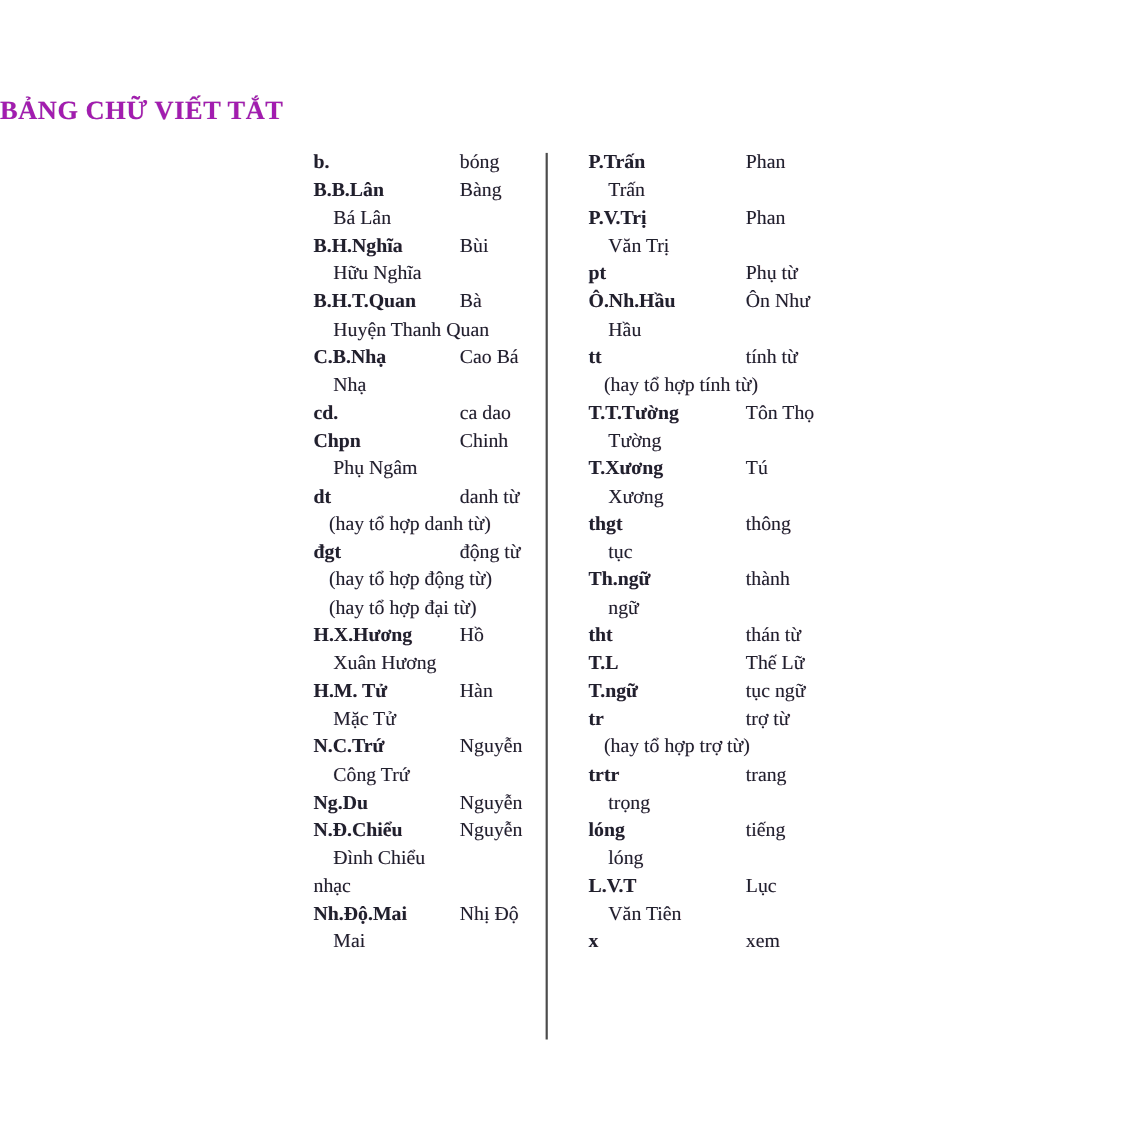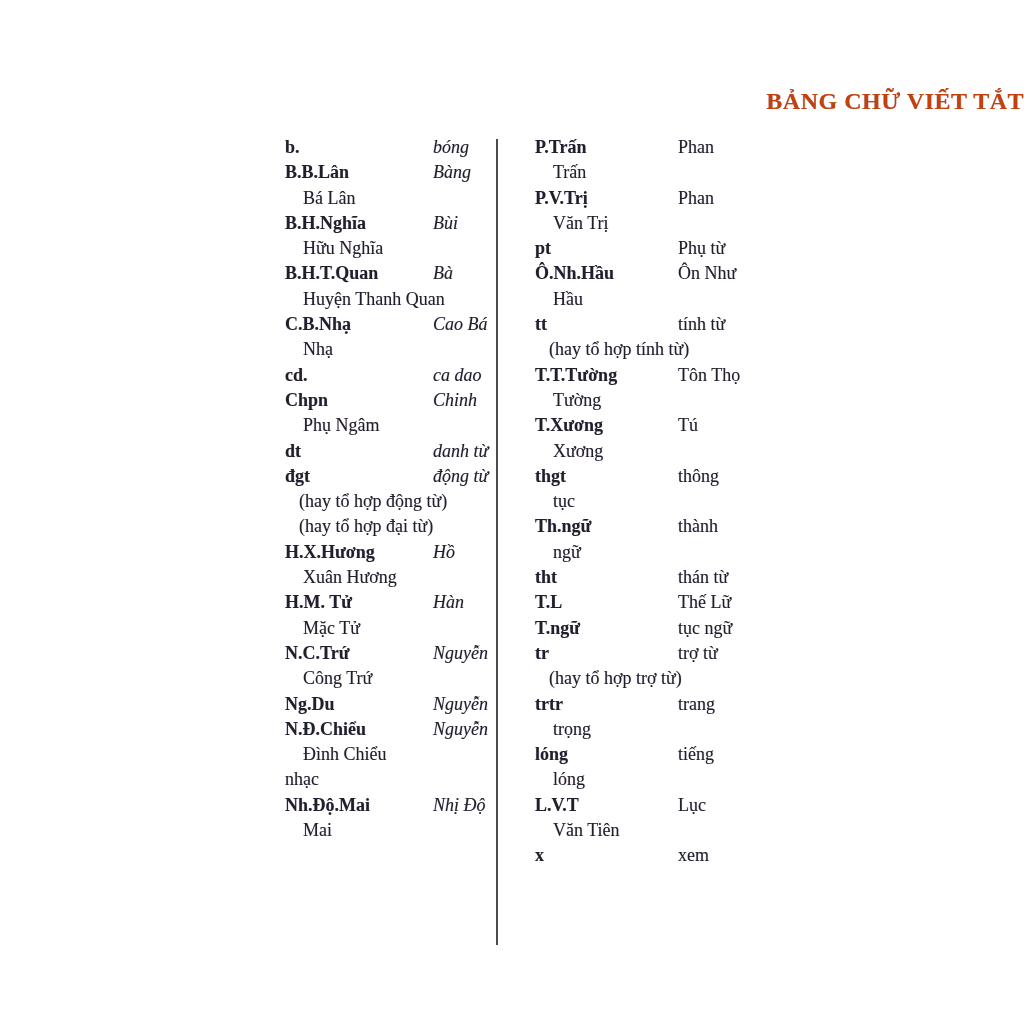--- a/index.html
+++ b/index.html
@@ -8,25 +8,25 @@
     width:1024px;height:1024px;
     background:#ffffff;
     font-family:"Liberation Serif","DejaVu Serif",serif;
     color:#20202c;
     overflow:hidden;
   }
   .title{
     position:absolute;
     top:88px;left:0;width:100%;
     margin:0;
-    text-align:right;
+    text-align:left;
     font-size:24px;
     font-weight:bold;
     letter-spacing:0.5px;
-    color:#c2410c;
+    color:#a21caf;
     text-shadow:0.4px 0 0 rgba(150,40,60,0.22), -0.4px 0 0 rgba(40,60,150,0.22);
   }
   .divider{
     position:absolute;
     left:496px;top:139px;
     width:2px;height:806px;
     background:#4c4c4c;
   }
   .col{
     position:absolute;
@@ -34,21 +34,21 @@
     width:214px;
     font-size:18px;
     line-height:25.3px;
     text-shadow:0.4px 0 0 rgba(150,40,60,0.18), -0.4px 0 0 rgba(40,60,150,0.18);
   }
   .col-left{left:285px;}
   .col-right{left:535px;}
   .row{position:relative;height:25.3px;white-space:nowrap;}
   .abbr{font-weight:bold;}
   .meaning{position:absolute;top:0;}
-  .col-left .meaning{left:148px;font-style:italic;}
+  .col-left .meaning{left:133px;}
   .col-right .meaning{left:143px;text-align:center;}
   .cont .text{padding-left:18px;margin-top:28px;}
   .paren .text{padding-left:14px;}
   .plain .text{padding-left:0;font-family:Liberation Serif, serif;}
 </style>
 </head>
 <body>
 
 <div class="page">
   <h1 class="title">BẢNG CHỮ VIẾT TẮT</h1>
@@ -60,20 +60,21 @@
       <div class="row entry"><span class="abbr">B.H.Nghĩa</span><span class="meaning">Bùi</span></div>
       <div class="row cont"><span class="text">Hữu Nghĩa</span></div>
       <div class="row entry"><span class="abbr">B.H.T.Quan</span><span class="meaning">Bà</span></div>
       <div class="row cont"><span class="text">Huyện Thanh Quan</span></div>
       <div class="row entry"><span class="abbr">C.B.Nhạ</span><span class="meaning">Cao Bá</span></div>
       <div class="row cont"><span class="text">Nhạ</span></div>
       <div class="row entry"><span class="abbr">cd.</span><span class="meaning">ca dao</span></div>
       <div class="row entry"><span class="abbr">Chpn</span><span class="meaning">Chinh</span></div>
       <div class="row cont"><span class="text">Phụ Ngâm</span></div>
       <div class="row entry"><span class="abbr">dt</span><span class="meaning">danh từ</span></div>
+      <div class="row paren"><span class="text">(hay tổ hợp danh từ)</span></div>
       <div class="row entry"><span class="abbr">đgt</span><span class="meaning">động từ</span></div>
       <div class="row paren"><span class="text">(hay tổ hợp động từ)</span></div>
       <div class="row paren"><span class="text">(hay tổ hợp đại từ)</span></div>
       <div class="row entry"><span class="abbr">H.X.Hương</span><span class="meaning">Hồ</span></div>
       <div class="row cont"><span class="text">Xuân Hương</span></div>
       <div class="row entry"><span class="abbr">H.M. Tử</span><span class="meaning">Hàn</span></div>
       <div class="row cont"><span class="text">Mặc Tử</span></div>
       <div class="row entry"><span class="abbr">N.C.Trứ</span><span class="meaning">Nguyễn</span></div>
       <div class="row cont"><span class="text">Công Trứ</span></div>
       <div class="row entry"><span class="abbr">Ng.Du</span><span class="meaning">Nguyễn</span></div>

